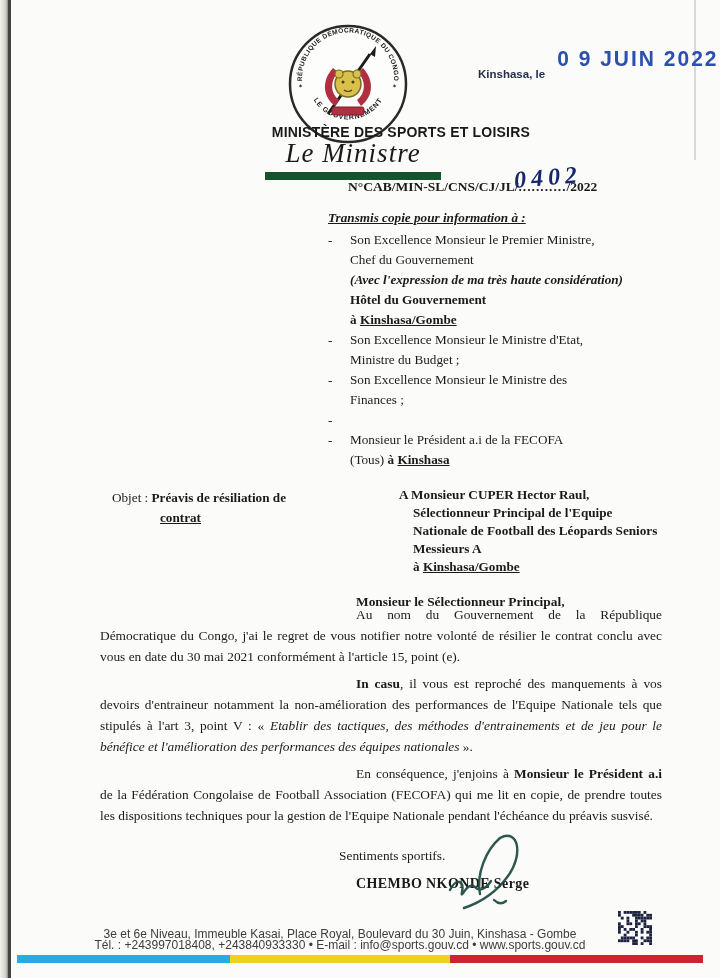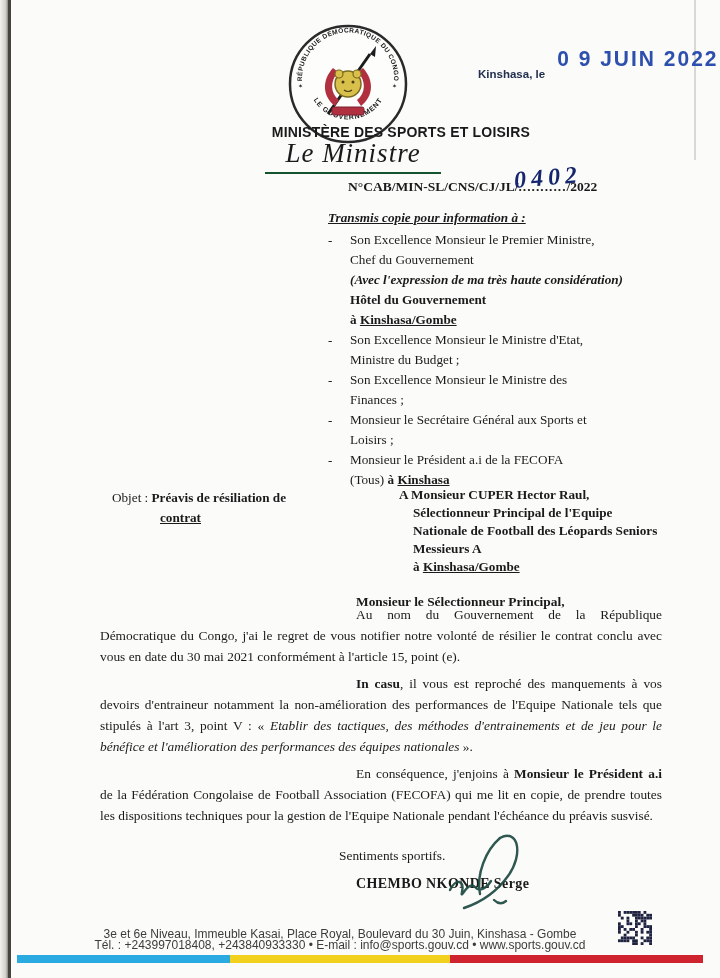--- a/index.html
+++ b/index.html
@@ -15,21 +15,21 @@
   
   .seal{position:absolute;left:286px;top:22px;width:124px;height:124px;}
   .place-date{position:absolute;left:478px;top:36px;display:flex;align-items:center;gap:12px;}
   .place-label{font-family:"Liberation Sans",sans-serif;font-weight:bold;font-size:11.5px;color:#23304e;margin-top:32px;}
   .date-stamp{font-family:"Liberation Sans",sans-serif;font-weight:bold;font-size:21px;
               color:#2d4fae;letter-spacing:2px;transform:scaleY(1.08);white-space:nowrap;}
   .ministry{position:absolute;left:170px;top:124px;width:360px;text-align:right;
             font-family:"Liberation Sans",sans-serif;font-weight:bold;font-size:14px;letter-spacing:0.2px;color:#191919;}
   .minister{position:absolute;left:248px;top:138px;width:210px;text-align:center;}
   .minister span{display:inline-block;font-style:italic;font-size:27px;letter-spacing:1px;
-                 padding:0 20px 3px;border-bottom:2px solid #14532d;}
+                 padding:0 20px 3px;border-bottom:8px solid #14532d;}
   .reference{position:absolute;left:348px;top:179px;font-weight:bold;font-size:13.5px;white-space:nowrap;}
   .ref-dots{position:relative;display:inline-block;letter-spacing:1px;}
   .ref-hand{position:absolute;left:-4px;top:-15px;font-style:italic;font-weight:bold;font-size:24px;
             color:#16266e;letter-spacing:5px;transform:rotate(-5deg);white-space:nowrap;}
 
   
   .transmis{position:absolute;left:328px;top:208px;width:322px;font-size:13.2px;line-height:20px;}
   .transmis-heading{font-weight:bold;font-style:italic;text-decoration:underline;margin-bottom:2px;}
   .copy-item{display:flex;}
   .copy-item .dash{width:22px;flex:0 0 22px;}
@@ -136,24 +136,20 @@
         </div>
         <div class="copy-item">
           <span class="dash">-</span>
           <div>
             <div><span>Son Excellence Monsieur le Ministre des</span></div>
             <div><span>Finances ;</span></div>
           </div>
         </div>
         <div class="copy-item">
           <span class="dash">-</span>
-          <div>
-            <div><span>Monsieur le Secrétaire Général aux Sports et</span></div>
-            <div><span>Loisirs ;</span></div>
-          </div>
         </div>
         <div class="copy-item">
           <span class="dash">-</span>
           <div>
             <div><span>Monsieur le Président a.i de la FECOFA</span></div>
             <div><span>(Tous) </span><span class="b">à </span><span class="b u">Kinshasa</span></div>
           </div>
         </div>
       </div>
   </div>

